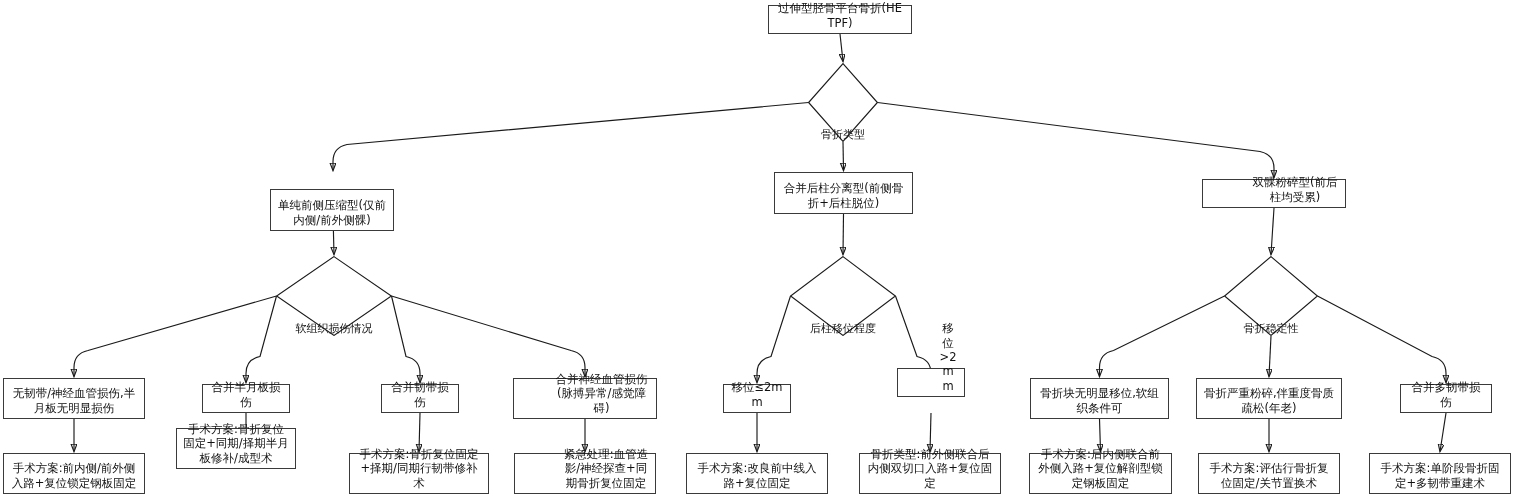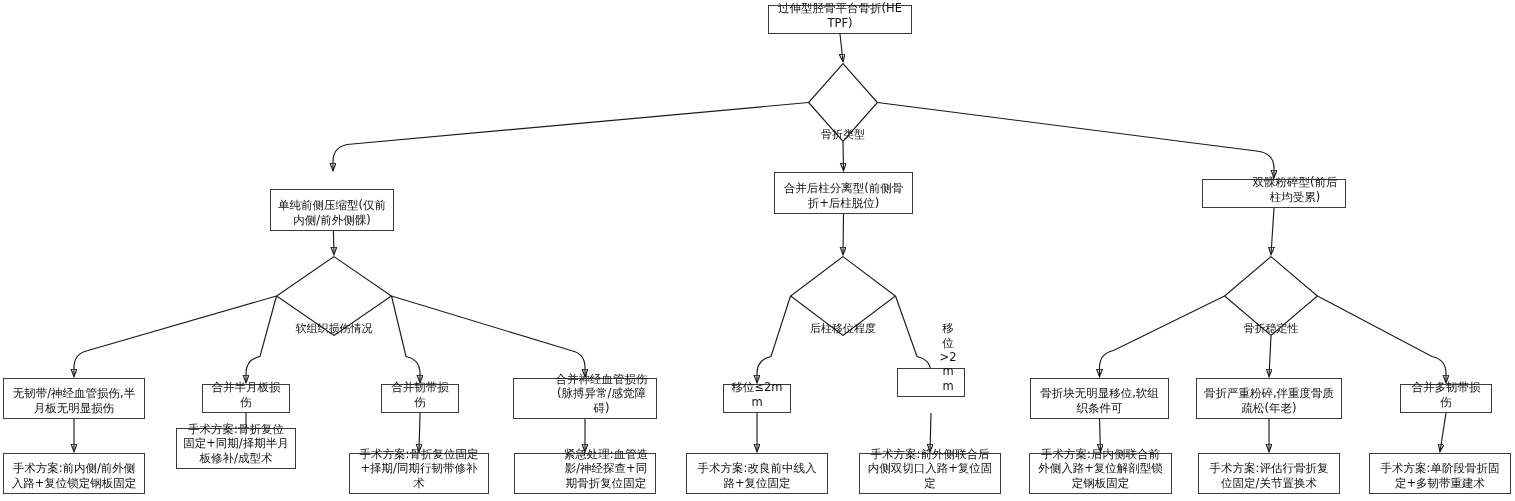--- a/index.html
+++ b/index.html
@@ -180,21 +180,21 @@
       <div class="node box" style="left: 349px; top: 453px; width: 140px; height: 41px;">
         <span class="label">手术方案:骨折复位固定+择期/同期行韧带修补术</span>
       </div>
       <div class="node box" style="left: 514px; top: 453px; width: 142px; height: 41px; padding-left: 48px;">
         <span class="label">紧急处理:血管造影/神经探查+同期骨折复位固定</span>
       </div>
       <div class="node box" style="left: 686px; top: 453px; width: 142px; height: 41px;">
         <span class="label">手术方案:改良前中线入路+复位固定</span>
       </div>
       <div class="node box" style="left: 859px; top: 453px; width: 142px; height: 41px;">
-        <span class="label">手术方案:前外侧联合后内侧双切口入路+复位固定</span>
+        <span class="label">骨折类型:前外侧联合后内侧双切口入路+复位固定</span>
       </div>
       <div class="node box" style="left: 1029px; top: 453px; width: 143px; height: 41px;">
         <span class="label">手术方案:后内侧联合前外侧入路+复位解剖型锁定钢板固定</span>
       </div>
       <div class="node box" style="left: 1198px; top: 453px; width: 142px; height: 41px;">
         <span class="label">手术方案:评估行骨折复位固定/关节置换术</span>
       </div>
       <div class="node box" style="left: 1369px; top: 453px; width: 142px; height: 41px;">
         <span class="label">手术方案:单阶段骨折固定+多韧带重建术</span>
       </div>

